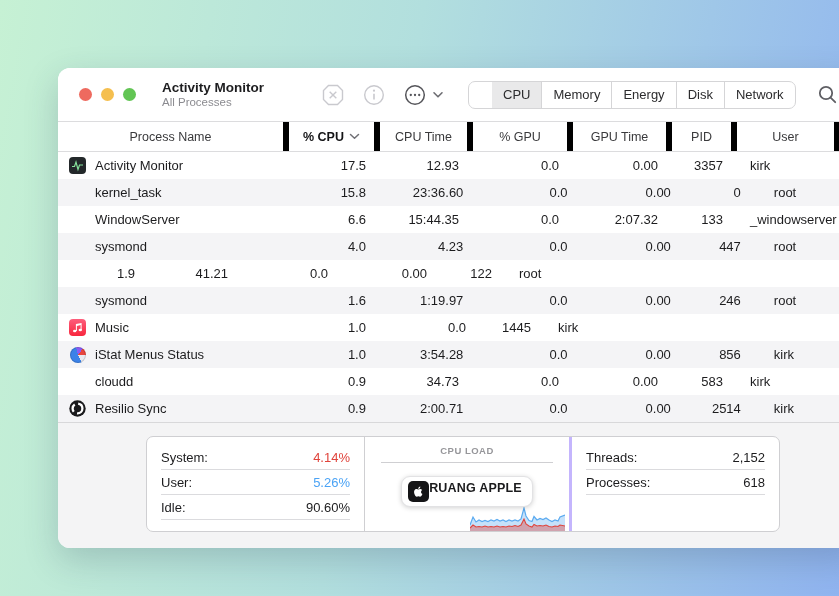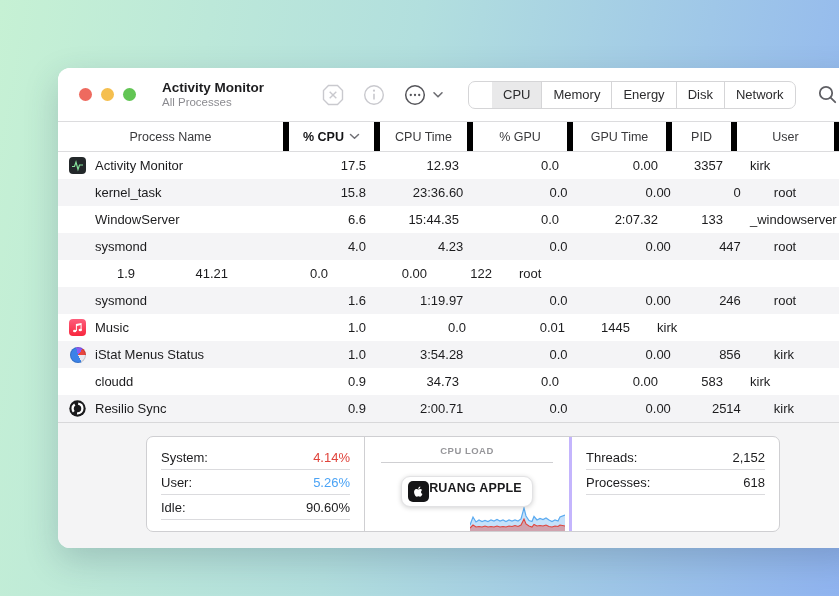--- a/index.html
+++ b/index.html
@@ -251,21 +251,20 @@
             <rect width="17" height="17" rx="4" fill="url(#mg)"></rect>
             <ellipse cx="5.7" cy="11.9" rx="1.7" ry="1.25" fill="#fff"></ellipse>
             <ellipse cx="11.3" cy="11.1" rx="1.7" ry="1.25" fill="#fff"></ellipse>
             <path d="M6.9 11.9 V5.1 L12.6 4 V11.1 h-1 V6.1 L7.9 7 v4.9 Z" fill="#fff"></path>
           </svg>
         </span>
         <span>Music</span>
       </div>
       <div class="cell num c-cpu">1.0</div>
       <div class="cell num c-gpu">0.0</div>
-      <div class="cell num c-gtime">0.01</div>
       <div class="cell num c-pid">1445</div>
       <div class="cell user c-user">kirk</div>
     </div>
 
     <div class="row alt">
       <div class="cell name c-name">
         <span class="appicon">
             <span class="istat-dot"></span>
           </span>
         <span>iStat Menus Status</span>

